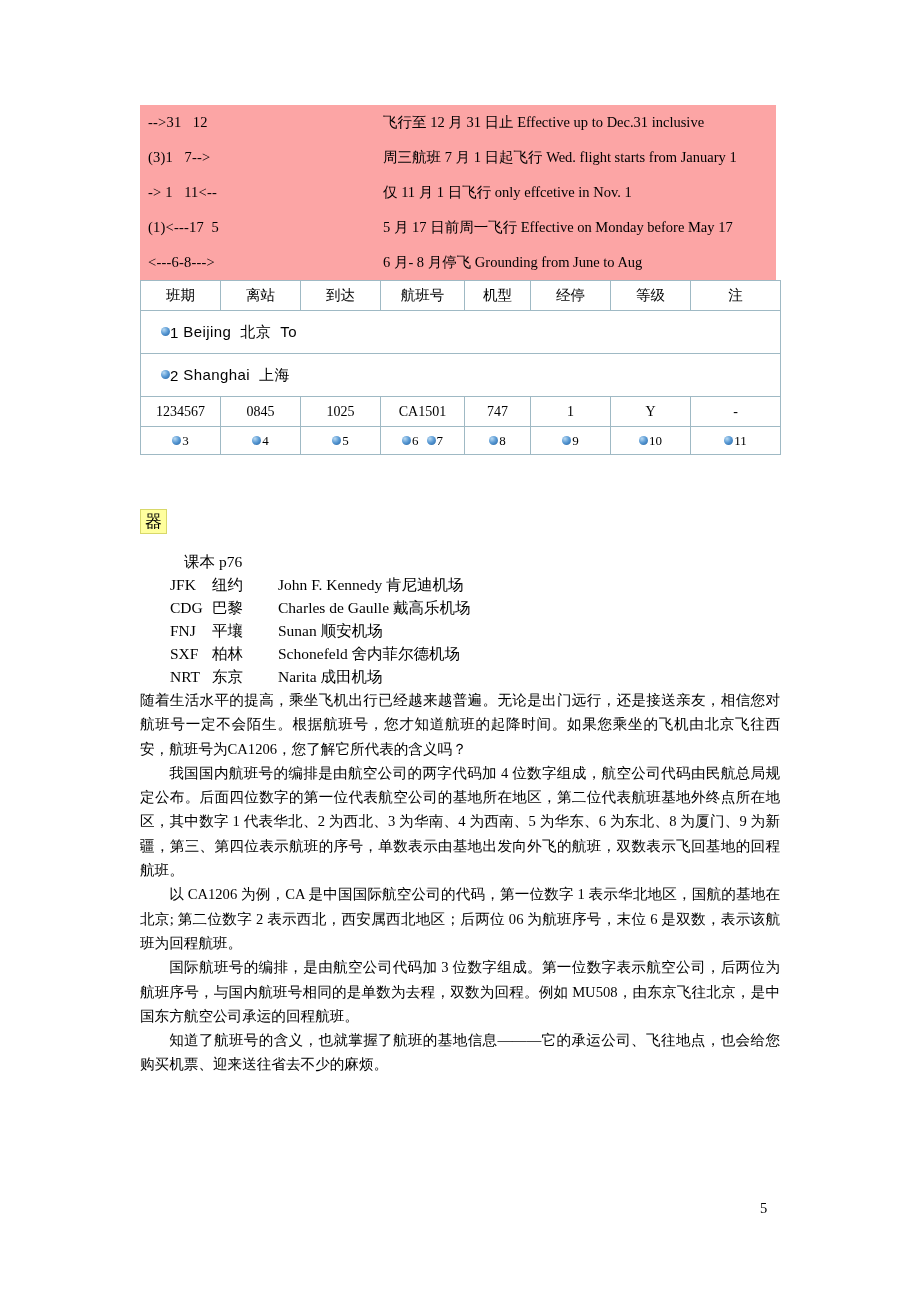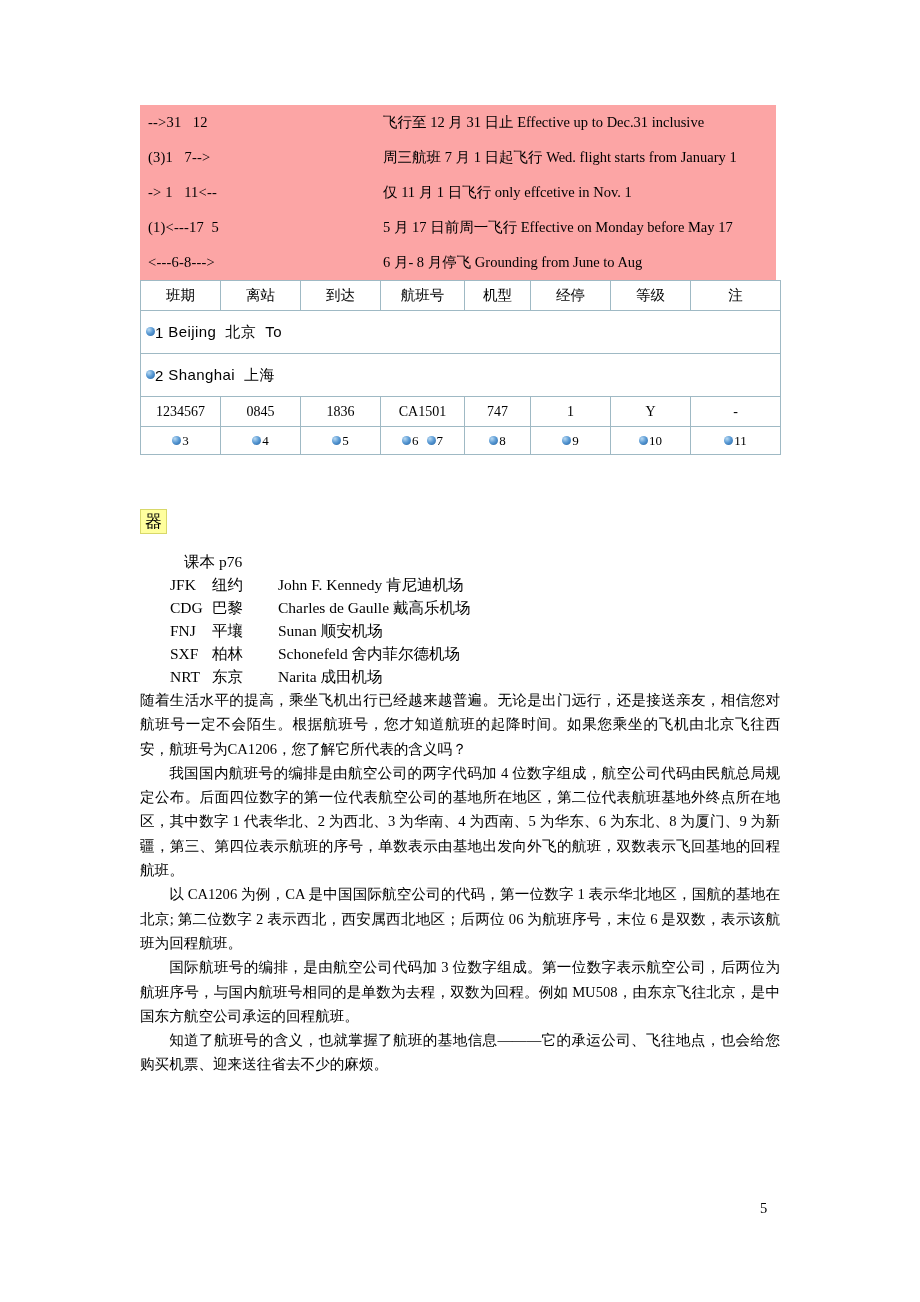--- a/index.html
+++ b/index.html
@@ -68,21 +68,21 @@
     height: 29px;
     text-align: center;
     vertical-align: middle;
     font-size: 14px;
     padding: 0 2px;
   }
   .flight-table td.hdr-cn { font-size: 14.5px; }
   .flight-table td.hdr-en { font-size: 13.5px; }
   .flight-table td.span-cell {
     text-align: left;
-    padding-left: 5px;
+    padding-left: 20px;
     height: 42px;
     font-family: "Liberation Sans", "DejaVu Sans", sans-serif;
     font-size: 15px;
   }
   .flight-table td.bullets-row { height: 27px; }
 
   
   .ball {
     display: inline-block;
     width: 9px;
@@ -226,21 +226,21 @@
         </td>
       </tr>
       <tr>
         <td class="span-cell" colspan="8">
           <span class="ball sp-ball"></span><span class="sp-text">2</span><span class="sp-text">&nbsp;</span><span class="sp-text">Shanghai&nbsp; 上海</span>
         </td>
       </tr>
       <tr>
         <td>1234567</td>
         <td>0845</td>
-        <td>1836</td>
+        <td>1025</td>
         <td>CA1501</td>
         <td>747</td>
         <td>1</td>
         <td>Y</td>
         <td>-</td>
       </tr>
       <tr>
         <td class="bullets-row">
           <span class="ball"></span><span class="ball-lbl">3</span>
         </td>

